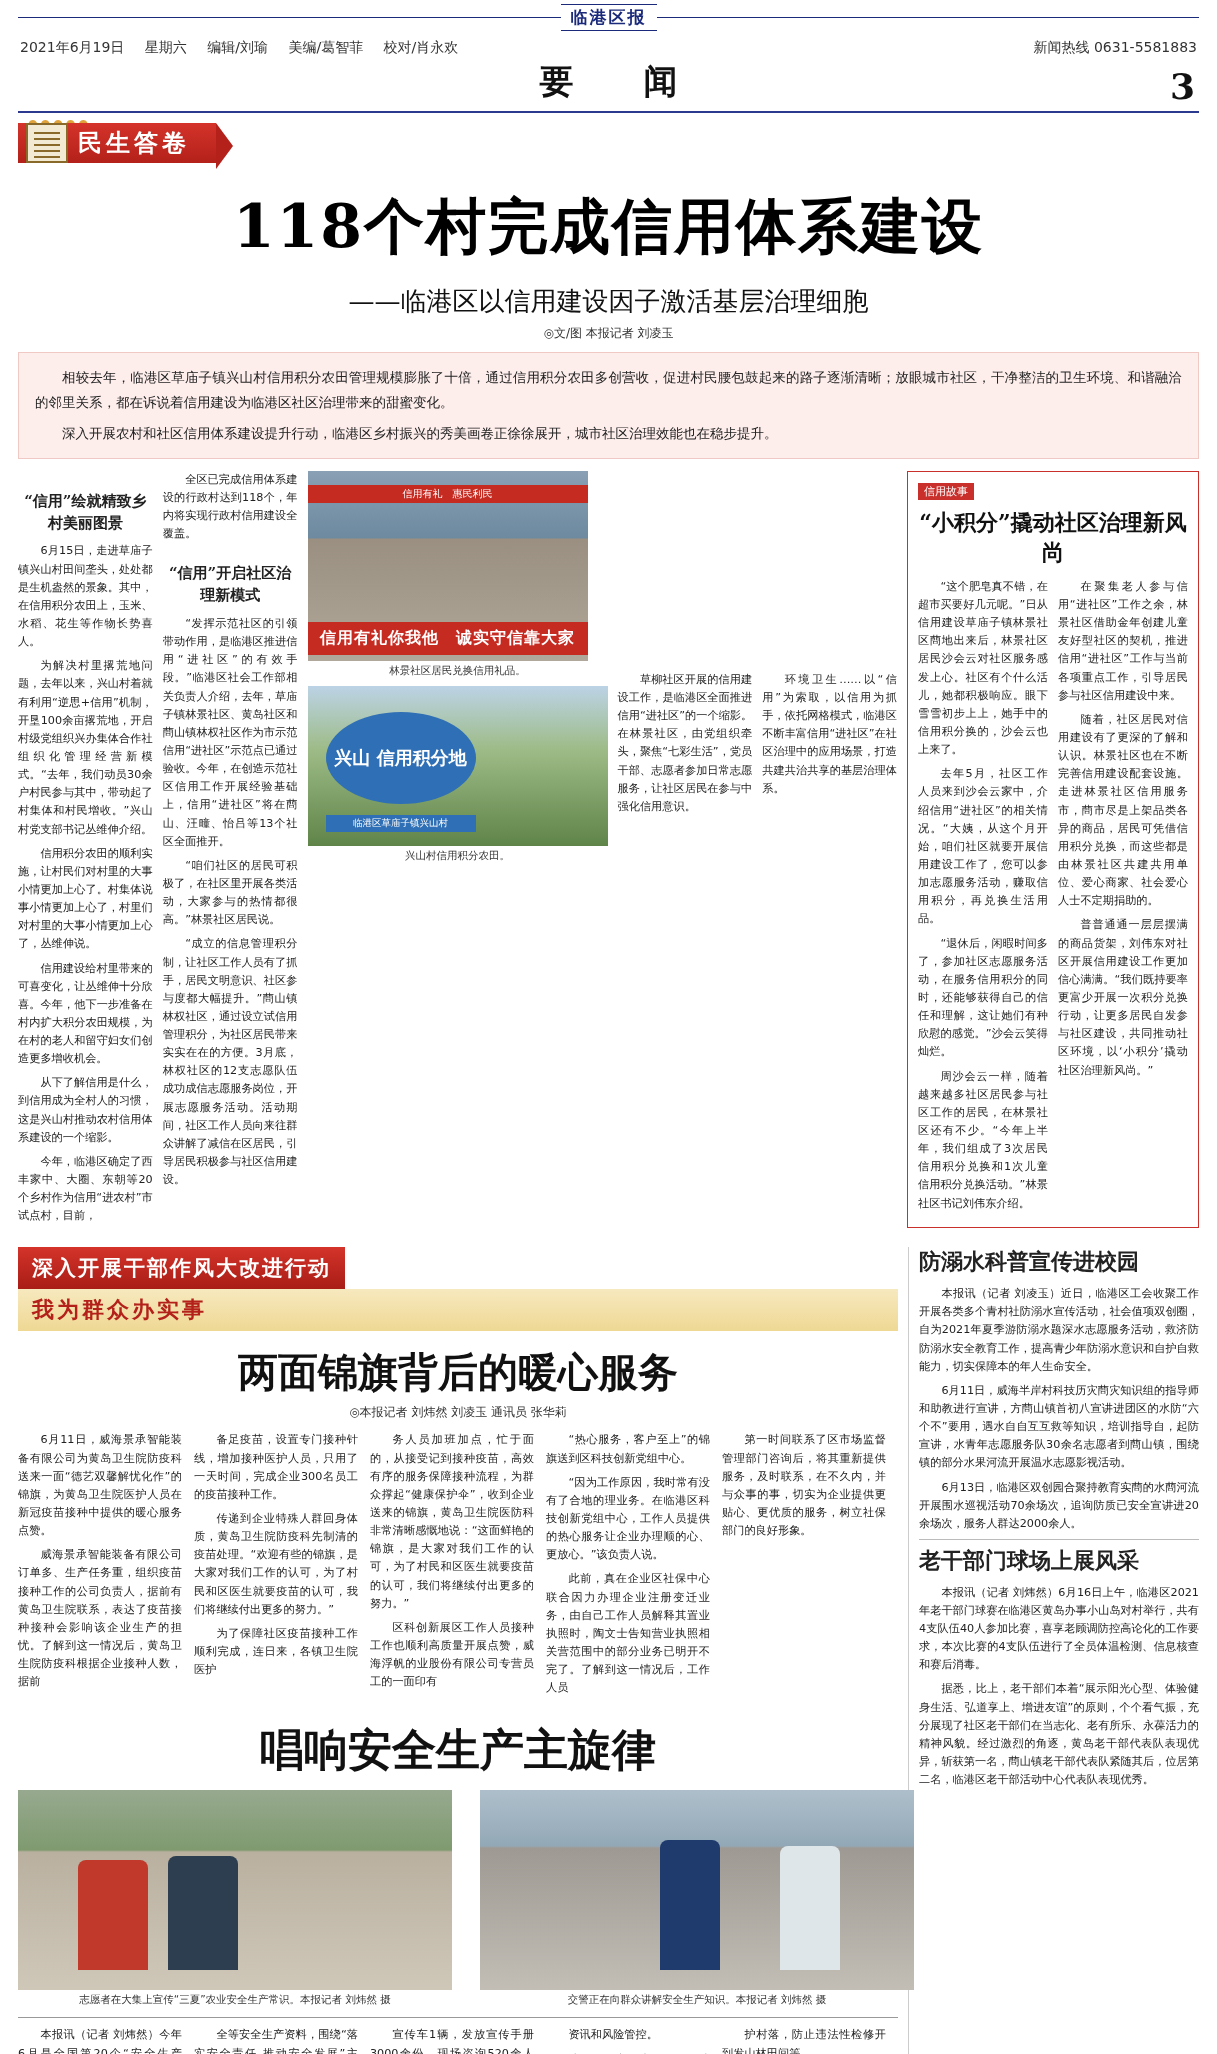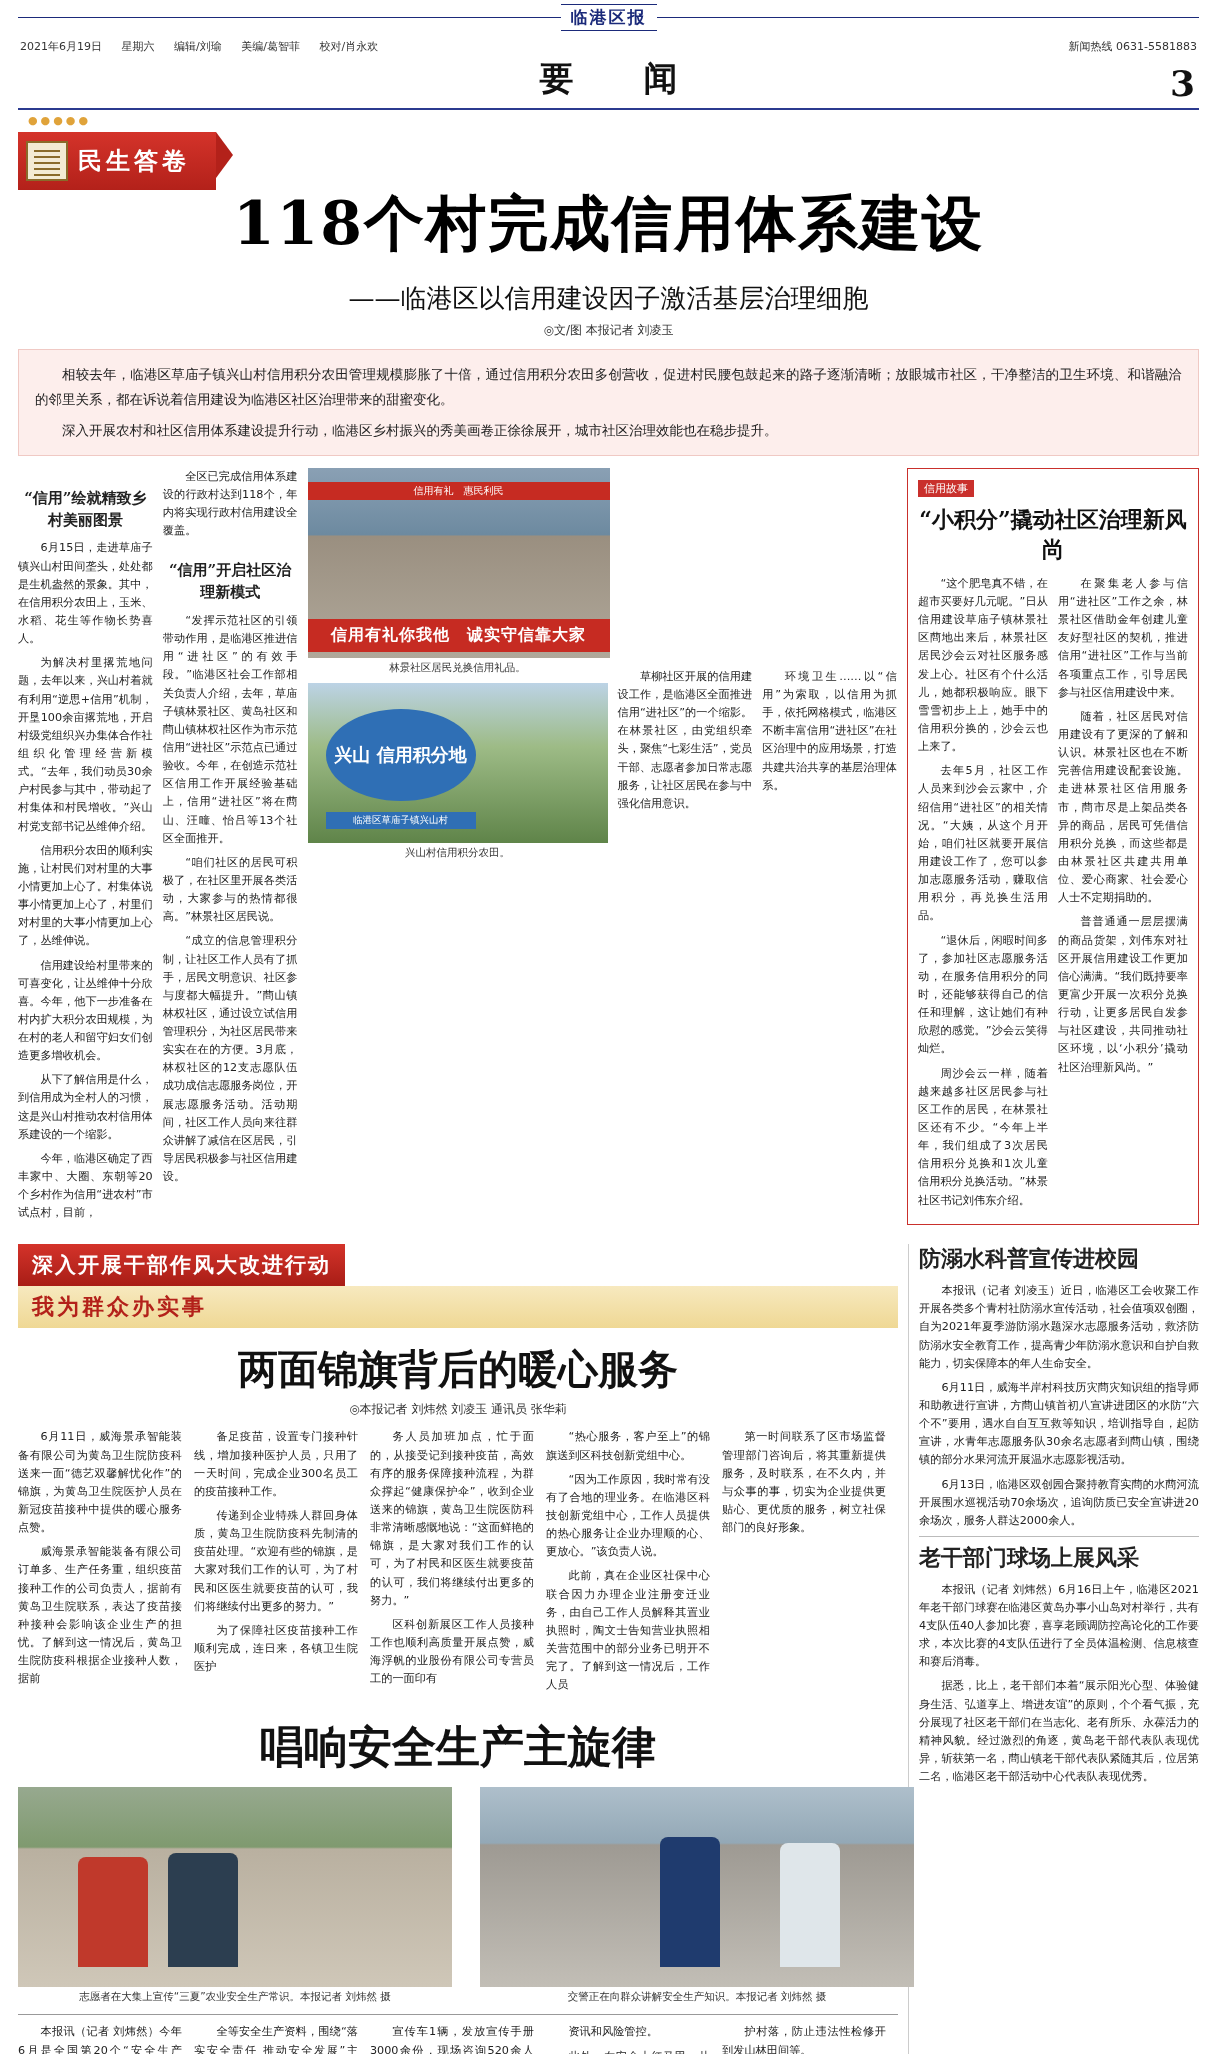--- a/index.html
+++ b/index.html
@@ -19,44 +19,44 @@
   .masthead-logo {
     font-family: "DejaVu Serif", "Liberation Serif", serif;
     font-weight: bold; font-size: 17px; color: #1b2a7a;
     letter-spacing: 2px;
     border-top: 1px solid #1b2a7a; border-bottom: 1px solid #1b2a7a;
     padding: 1px 10px;
   }
   .masthead-line { flex: 1; height: 1px; background: #1b2a7a; }
   .meta-row {
     display: flex; justify-content: space-between; align-items: flex-start;
-    font-size: 11px; color: #333; padding: 6px 2px 0 2px;
+    font-size: 14px; color: #333; padding: 6px 2px 0 2px;
   }
   .meta-left span { margin-right: 16px; }
   .section-row {
     display: flex; align-items: flex-start; justify-content: center;
     position: relative; padding: 2px 0 6px 0;
     border-bottom: 2px solid #2b3a8f;
   }
   .section-title {
     font-family: "DejaVu Serif", "Liberation Serif", serif;
     font-weight: bold; font-size: 34px; letter-spacing: 18px;
     color: #111; text-indent: 18px;
   }
   .page-num {
     position: absolute; right: 4px; bottom: 4px;
     font-family: "DejaVu Serif", serif; font-size: 36px; font-weight: bold; color: #111;
   }
 
   
   .badge-wrap { margin-top: 10px; position: relative; height: 54px; }
   .badge {
-    display: inline-flex; align-items: center; height: 58px;
+    display: inline-flex; align-items: center; height: 40px;
     background: linear-gradient(180deg,#d4332a,#b3211a);
-    color: #fff; padding: 0 26px 0 8px; position: relative; margin-top: 12px;
+    color: #fff; padding: 0 26px 0 8px; position: relative;
   }
   .badge::after {
     content: ""; position: absolute; right: -17px; top: 0;
     border-top: 23px solid transparent; border-bottom: 23px solid transparent;
     border-left: 17px solid #b3211a;
   }
   .badge-icon {
     width: 42px; height: 40px; background: #f3ead4; border: 2px solid #8a6a2a;
     margin-right: 10px; position: relative;
   }
@@ -207,21 +207,21 @@
 
     <div class="col" style="width:143px">
       <p>全区已完成信用体系建设的行政村达到118个，年内将实现行政村信用建设全覆盖。</p>
       <div class="subhead">“信用”开启社区治理新模式</div>
       <p>“发挥示范社区的引领带动作用，是临港区推进信用“进社区”的有效手段。”临港区社会工作部相关负责人介绍，去年，草庙子镇林景社区、黄岛社区和蔄山镇林权社区作为市示范信用“进社区”示范点已通过验收。今年，在创造示范社区信用工作开展经验基础上，信用“进社区”将在蔄山、汪疃、怡吕等13个社区全面推开。</p>
       <p>“咱们社区的居民可积极了，在社区里开展各类活动，大家参与的热情都很高。”林景社区居民说。</p>
       <p>“成立的信息管理积分制，让社区工作人员有了抓手，居民文明意识、社区参与度都大幅提升。”蔄山镇林权社区，通过设立试信用管理积分，为社区居民带来实实在在的方便。3月底，林权社区的12支志愿队伍成功成信志愿服务岗位，开展志愿服务活动。活动期间，社区工作人员向来往群众讲解了减信在区居民，引导居民积极参与社区信用建设。</p>
     </div>
 
     <div style="width:300px">
-      <div class="photo" style="width:302px;height:190px;background:linear-gradient(180deg,#8aa0b4 0%,#6d8aa0 35%,#9a8f80 36%,#b0a89a 100%);">
+      <div class="photo" style="width:280px;height:190px;background:linear-gradient(180deg,#8aa0b4 0%,#6d8aa0 35%,#9a8f80 36%,#b0a89a 100%);">
         <div style="position:absolute;left:0;right:0;top:14px;text-align:center;background:#c62b22;color:#fff;font-size:10px;padding:2px 0;">信用有礼　惠民利民</div>
         <div style="position:absolute;left:0;right:0;bottom:6px;text-align:center;background:#c62b22;color:#fff;font-weight:bold;font-size:16px;padding:6px 0;letter-spacing:1px;">信用有礼你我他　诚实守信靠大家</div>
       </div>
       <div class="cap">林景社区居民兑换信用礼品。</div>
 
       <div class="photo" style="width:300px;height:160px;margin-top:8px;background:linear-gradient(180deg,#bcd3e6 0%,#9dbb86 40%,#5f8449 100%);">
         <div style="position:absolute;left:18px;top:26px;width:150px;height:92px;border-radius:50%;background:#2f6fb5;color:#fff;display:flex;align-items:center;justify-content:center;font-weight:bold;font-size:18px;text-align:center;line-height:1.25;">兴山
 信用积分地</div>
         <div style="position:absolute;left:18px;bottom:14px;width:150px;text-align:center;background:#2f6fb5;color:#fff;font-size:9.5px;padding:2px 0;">临港区草庙子镇兴山村</div>
       </div>

